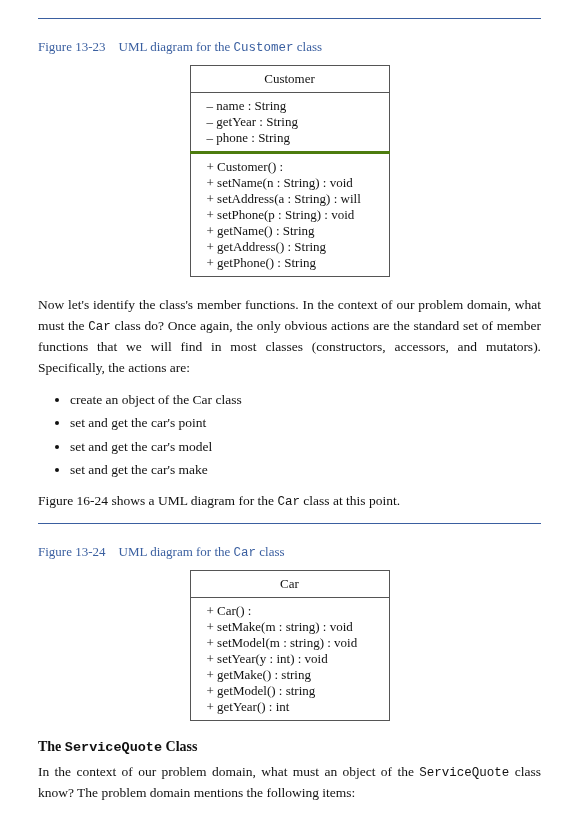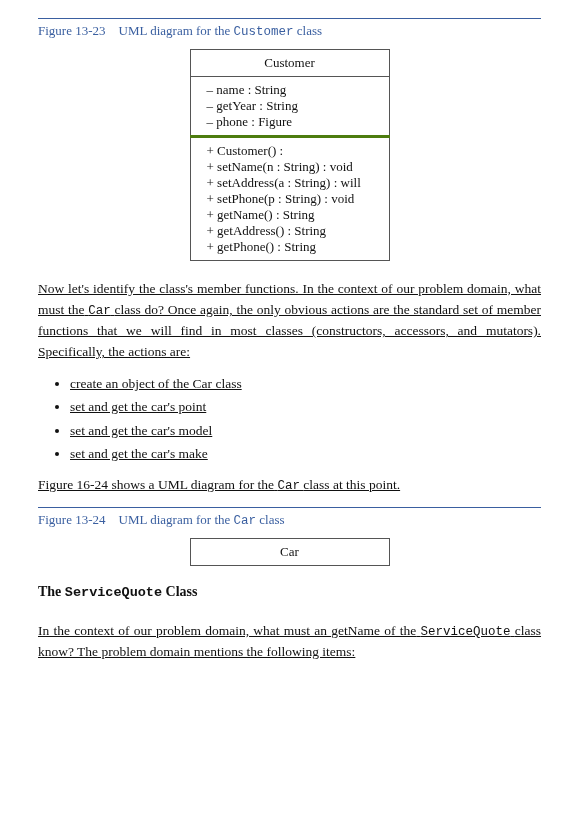--- a/index.html
+++ b/index.html
@@ -9,21 +9,21 @@
       color: #111;
       background: #fff;
       width: 579px;
       padding: 18px 38px 18px 38px;
     }
     .figure-label {
       color: #3a5fa0;
       font-size: 13px;
       font-weight: bold;
       border-top: 1.5px solid #3a5fa0;
-      padding-top: 4px;
+      padding-top: 20px;
       margin-bottom: 10px;
     }
     .figure-label span {
       font-weight: normal;
     }
     .uml-table {
       border-collapse: collapse;
       margin: 0 auto 18px auto;
       min-width: 200px;
     }
@@ -44,35 +44,33 @@
     .uml-table .methods {
     }
     .mono {
       font-family: 'Courier New', Courier, monospace;
       font-size: 12.5px;
     }
     .para {
       margin-bottom: 10px;
       line-height: 1.55;
       text-align: justify;
-      text-decoration: underline;
     }
     .bullet-list {
       margin: 0 0 10px 32px;
       line-height: 1.65;
     }
     .bullet-list li {
       list-style-type: disc;
       margin-bottom: 1px;
-      text-decoration: underline;
     }
     .section-heading {
       font-weight: bold;
       font-size: 14px;
-      margin-bottom: 21px;
+      margin-bottom: 7px;
       margin-top: 4px;
     }
     .section-heading .mono-heading {
       font-family: 'Courier New', Courier, monospace;
       font-size: 13.5px;
     }
   </style>
 </head>
 <body>
 
@@ -90,21 +88,21 @@
   <tbody>
       <tr>
     <td class="class-name">
       <span>Customer</span>
     </td>
   </tr>
   <tr>
     <td class="fields mono">
       <div>– name : String</div>
       <div>– getYear : String</div>
-      <div>– phone : Figure</div>
+      <div>– phone : String</div>
     </td>
   </tr>
   <tr>
     <td class="methods mono">
       <div>+ Customer() :</div>
       <div>+ setName(n : String) : void</div>
       <div>+ setAddress(a : String) : will</div>
       <div>+ setPhone(p : String) : void</div>
       <div>+ getName() : String</div>
       <div>+ getAddress() : String</div>
@@ -143,26 +141,37 @@
   </span>
 </div>
 
 <table class="uml-table">
   <tbody>
       <tr>
     <td class="class-name">
       <span>Car</span>
     </td>
   </tr>
+  <tr>
+    <td class="methods mono">
+      <div>+ Car() :</div>
+      <div>+ setMake(m : string) : void</div>
+      <div>+ setModel(m : string) : void</div>
+      <div>+ setYear(y : int) : void</div>
+      <div>+ getMake() : string</div>
+      <div>+ getModel() : string</div>
+      <div>+ getYear() : int</div>
+    </td>
+  </tr>
 </tbody>
   </table>
 
 <p class="section-heading">
   <span>The</span>
   <span class="mono mono-heading">ServiceQuote</span>
   <span>Class</span>
 </p>
 
 <p class="para">
-  <span>In the context of our problem domain, what must an getName of the</span>
+  <span>In the context of our problem domain, what must an object of the</span>
   <span class="mono">ServiceQuote</span>
   <span>class know? The problem domain mentions the following items:</span>
 </p>
 
 </body></html>

